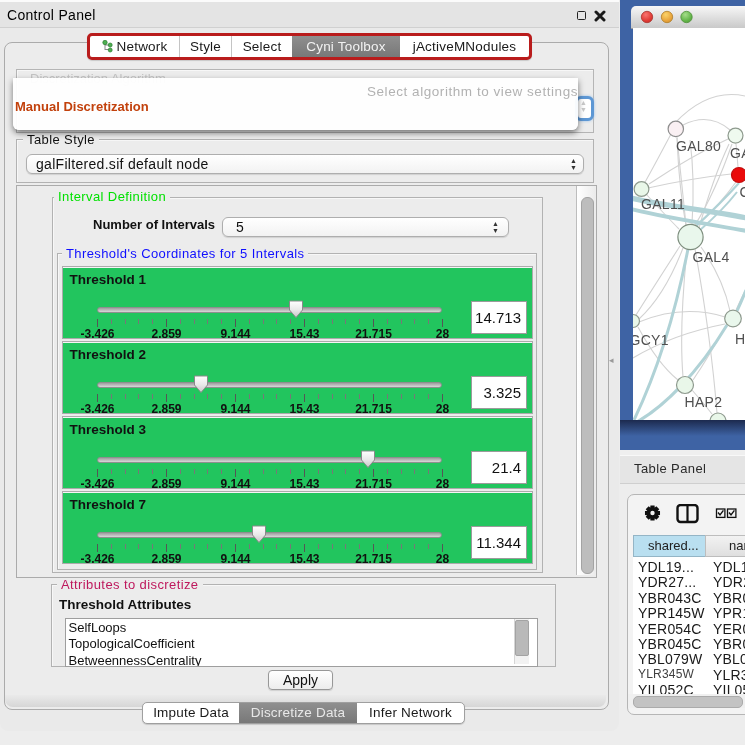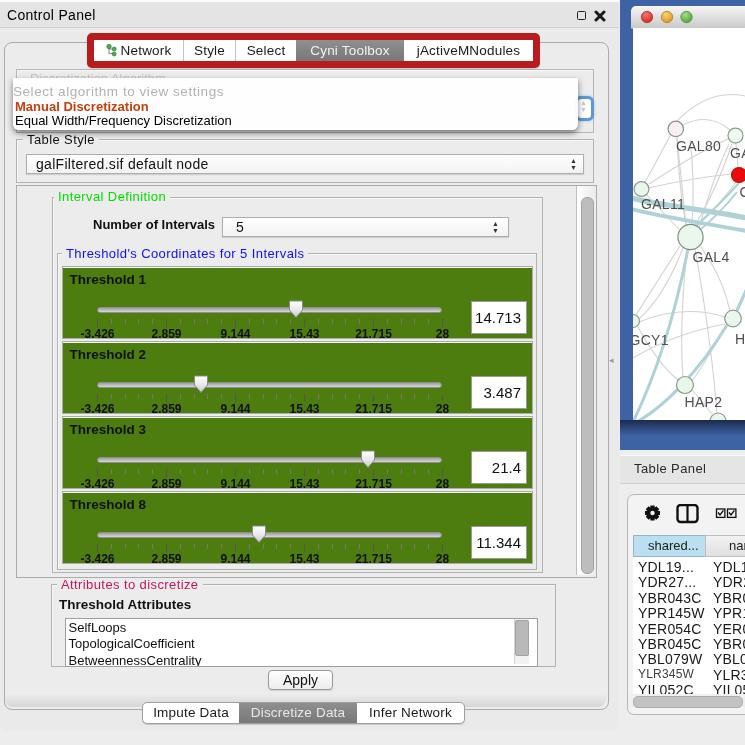--- a/index.html
+++ b/index.html
@@ -1,45 +1,45 @@
 <!DOCTYPE html>
 <html><head><meta charset="utf-8"><style>
 html,body{margin:0;padding:0;}
 body{width:745px;height:745px;position:relative;overflow:hidden;
  font-family:"Liberation Sans",sans-serif;background:#ededed;}
 .a{position:absolute;}
 .gtitle{position:absolute;background:#ececec;padding:0 4px;font-size:13px;letter-spacing:0.4px;line-height:13px;}
-.tpanel{position:absolute;left:62px;width:468.5px;height:71px;background:#4d7c0f;
+.tpanel{position:absolute;left:62px;width:468.5px;height:71px;background:#22c55e;
  border:1px solid #ababab;box-shadow:inset 0 1px 0 #f5f5f5;}
 .tlabel{position:absolute;left:6.5px;top:4.5px;font-size:13.5px;font-weight:bold;color:#111;}
 .track{position:absolute;left:33.5px;top:39.5px;width:343px;height:4px;border:1px solid #8f8f8f;
  border-radius:3px;background:linear-gradient(#9e9e9e,#d8d8d8);}
 .ticks{position:absolute;left:34px;top:52px;width:346px;height:5px;
  background:repeating-linear-gradient(90deg,#777 0,#777 1px,transparent 1px,transparent 13.8px);}
 .majt{position:absolute;top:52px;width:1px;height:8px;background:#555;}
 .slab{position:absolute;top:59.5px;font-size:12px;font-weight:bold;color:#111;transform:translateX(-50%);white-space:nowrap;}
 .tfield{position:absolute;left:408px;top:34px;width:49px;height:31px;background:#fff;
  border:1px solid #9b9b9b;font-size:15px;color:#111;text-align:right;line-height:31px;padding-right:5px;}
 .thumb{position:absolute;top:32.5px;width:16px;height:19px;transform:translateX(-50%);}
 .combo{position:absolute;background:linear-gradient(#ffffff,#f2f2f2);border:1px solid #aeaeae;
- border-radius:0;box-shadow:0 1px 1px rgba(0,0,0,0.12);font-size:13px;color:#111;}
+ border-radius:6px;box-shadow:0 1px 1px rgba(0,0,0,0.12);font-size:13px;color:#111;}
 .arrows{position:absolute;width:9px;color:#333;}
 .seg{display:inline-block;vertical-align:top;text-align:center;font-size:13.5px;letter-spacing:0.2px;color:#1a1a1a;}
 </style></head><body>
 <div class="a" style="left:0;top:0;width:619px;height:731px;background:#eaeaea;border-radius:0 0 8px 8px;"></div>
 <div class="a" style="left:0;top:0;width:619px;height:2px;background:#fbfbfb;"></div>
 <div class="a" style="left:0;top:2px;width:619px;height:25px;background:#e4e4e4;border-bottom:1px solid #d0d0d0;"></div>
 <div class="a" style="left:7px;top:7px;font-size:14px;letter-spacing:0.3px;color:#000;">Control Panel</div>
 <div class="a" style="left:576.5px;top:11px;width:7px;height:7px;border:1.8px solid #222;border-radius:1.5px;background:transparent;"></div>
 <svg class="a" style="left:594px;top:9.5px" width="12" height="12" viewBox="0 0 12 12">
     <path d="M2,2 L10,10 M10,2 L2,10" stroke="#1a1a1a" stroke-width="3" stroke-linecap="round"></path>
   </svg>
 <div class="a" style="left:4px;top:42px;width:603px;height:666px;background:#ececec;border:1px solid #ababab;border-radius:8px;"></div>
 <div class="a" style="left:5px;top:695px;width:601px;height:12px;background:linear-gradient(#eaeaea,#d6d6d6);border-radius:0 0 8px 8px;"></div>
-<div class="a" style="left:87px;top:33px;height:21px;border:7px solid #b91c1c;border-radius:5px;background:#fff;box-shadow:0 1px 1px rgba(0,0,0,0.15);overflow:hidden;white-space:nowrap;"><span class="seg" style="width:89px;line-height:21px;border-right:1px solid #c4c4c4;"><svg width="11" height="13" style="vertical-align:-2px;margin-right:4px" viewBox="0 0 11 13">
+<div class="a" style="left:87px;top:33px;height:21px;border:3px solid #b91c1c;border-radius:5px;background:#fff;box-shadow:0 1px 1px rgba(0,0,0,0.15);overflow:hidden;white-space:nowrap;"><span class="seg" style="width:89px;line-height:21px;border-right:1px solid #c4c4c4;"><svg width="11" height="13" style="vertical-align:-2px;margin-right:4px" viewBox="0 0 11 13">
         <path d="M3 3 L3 10 M3 5 L8 5 M3 9.5 L8 9.5" stroke="#8a8a8a" stroke-width="1" fill="none"></path>
         <circle cx="3" cy="2.5" r="2.2" fill="#4caf50" stroke="#2e7d32" stroke-width="0.7"></circle>
         <circle cx="8.2" cy="5" r="2" fill="#4caf50" stroke="#2e7d32" stroke-width="0.7"></circle>
         <circle cx="8.2" cy="10" r="2" fill="#4caf50" stroke="#2e7d32" stroke-width="0.7"></circle>
       </svg>Network</span><span class="seg" style="width:51px;line-height:21px;border-right:1px solid #c4c4c4;">Style</span><span class="seg" style="width:60px;line-height:21px;">Select</span><span class="seg" style="width:108px;line-height:21px;background:linear-gradient(#8f8f8f,#787878);color:#f2f2f2;">Cyni Toolbox</span><span class="seg" style="width:129px;line-height:21px;">jActiveMNodules</span></div>
 <div class="a" style="left:16px;top:69px;width:576px;height:62px;border:1px solid #b5b5b5;box-shadow:inset 1px 1px 0 #f7f7f7;"></div>
 <div class="a" style="left:30px;top:71px;font-size:13px;color:#c3c3c3;">Discretization Algorithm</div>
 <div class="a" style="left:574.5px;top:95.5px;width:13px;height:19px;background:#fff;border:3px solid #5d97d4;border-radius:6px;box-shadow:0 0 3px #9cc0e8;"></div>
 <div class="a" style="left:579px;top:99px;width:9px;font-size:7px;line-height:7px;color:#c9c9c9;text-align:center;">▲<br>▼</div>
 <div class="a" style="left:16px;top:139px;width:576px;height:42px;border:1px solid #b2b2b2;box-shadow:inset 1px 1px 0 #f7f7f7;"></div>
@@ -102,21 +102,21 @@
     <svg class="thumb" style="left:138.0px" width="16" height="19" viewBox="0 0 16 19">
       <defs>
         <linearGradient id="tg2" x1="0" y1="0" x2="0" y2="1">
           <stop offset="0" stop-color="#ffffff"></stop>
           <stop offset="0.55" stop-color="#e8e8e8"></stop>
           <stop offset="1" stop-color="#c6c6c6"></stop>
         </linearGradient>
       </defs>
       <path d="M1.5,1 L14.5,1 L14.5,10 L8,17.5 L1.5,10 Z" fill="url(#tg2)" stroke="#8a8a8a" stroke-width="1"></path>
     </svg>
-    <div class="tfield">3.487</div>
+    <div class="tfield">3.325</div>
   </div>
 <div class="tpanel" style="top:416px;">
     <div class="tlabel">Threshold 3</div>
     <div class="track"></div>
     <div class="ticks"></div>
     <div class="majt" style="left:34.0px"></div>
     <div class="majt" style="left:103.0px"></div>
     <div class="majt" style="left:172.0px"></div>
     <div class="majt" style="left:241.0px"></div>
     <div class="majt" style="left:310.0px"></div>
@@ -133,21 +133,21 @@
           <stop offset="0" stop-color="#ffffff"></stop>
           <stop offset="0.55" stop-color="#e8e8e8"></stop>
           <stop offset="1" stop-color="#c6c6c6"></stop>
         </linearGradient>
       </defs>
       <path d="M1.5,1 L14.5,1 L14.5,10 L8,17.5 L1.5,10 Z" fill="url(#tg3)" stroke="#8a8a8a" stroke-width="1"></path>
     </svg>
     <div class="tfield">21.4</div>
   </div>
 <div class="tpanel" style="top:491px;">
-    <div class="tlabel">Threshold 8</div>
+    <div class="tlabel">Threshold 7</div>
     <div class="track"></div>
     <div class="ticks"></div>
     <div class="majt" style="left:34.0px"></div>
     <div class="majt" style="left:103.0px"></div>
     <div class="majt" style="left:172.0px"></div>
     <div class="majt" style="left:241.0px"></div>
     <div class="majt" style="left:310.0px"></div>
     <div class="majt" style="left:379.0px"></div>
     <div class="slab" style="left:34.5px">-3.426</div>
     <div class="slab" style="left:103.5px">2.859</div>
@@ -172,23 +172,22 @@
 <div class="a" style="left:59px;top:597px;font-size:13.5px;font-weight:bold;color:#111;">Threshold Attributes</div>
 <div class="a" style="left:65px;top:618px;width:471px;height:47px;background:#fff;border:1px solid #9e9e9e;overflow:hidden;">
     <div style="font-size:13px;color:#111;margin:1px 0 0 2.5px;line-height:16.4px;">SelfLoops<br>TopologicalCoefficient<br>BetweennessCentrality<br></div>
   </div>
 <div class="a" style="left:514px;top:619px;width:14px;height:45px;background:#f2f2f2;border-left:1px solid #d5d5d5;"></div>
 <div class="a" style="left:515px;top:620px;width:12px;height:34px;background:#b9b9b9;border:1px solid #a3a3a3;border-radius:2px;"></div>
 <div class="a" style="left:268px;top:670px;width:63px;height:18px;background:linear-gradient(#ffffff,#ededed);border:1px solid #989898;border-radius:4px;text-align:center;font-size:14px;line-height:18px;color:#111;box-shadow:0 1px 1px rgba(0,0,0,0.12);">Apply</div>
 <div class="a" style="left:142px;top:702px;height:20px;border:1px solid #9f9f9f;border-radius:5px;background:#fff;box-shadow:0 1px 1px rgba(0,0,0,0.15);overflow:hidden;white-space:nowrap;"><span class="seg" style="width:96px;line-height:20px;">Impute Data</span><span class="seg" style="width:118px;line-height:20px;background:linear-gradient(#8f8f8f,#787878);color:#e8e8e8;">Discretize Data</span><span class="seg" style="width:107px;line-height:20px;">Infer Network</span></div>
 <div class="a" style="left:609px;top:355px;font-size:9px;color:#9a9a9a;">◂</div>
 <div class="a" style="left:13px;top:78px;width:565px;height:52px;background:rgba(255,255,255,0.95);border-radius:0 0 6px 6px;box-shadow:0 3px 6px rgba(0,0,0,0.5);z-index:50;">
-    <div style="position:absolute;left:0;width:100%;top:6px;text-align:left;font-size:13.5px;letter-spacing:0.55px;color:#b2b2b2;">Select algorithm to view settings</div>
+    <div style="position:absolute;left:0;width:100%;top:6px;text-align:right;font-size:13.5px;letter-spacing:0.55px;color:#b2b2b2;">Select algorithm to view settings</div>
     <div style="position:absolute;left:2px;top:21px;font-size:13px;font-weight:bold;color:#c2410c;">Manual Discretization</div>
-    <div style="position:absolute;left:2px;top:35px;font-size:13px;color:#000;">Equal Width/Frequency Discretization</div>
   </div>
 <div class="a" style="left:620px;top:0;width:125px;height:450px;background:#3e63a4;"></div>
 <div class="a" style="left:620px;top:420px;width:125px;height:16px;background:linear-gradient(#1c2a4e,#3e63a4);"></div>
 <div class="a" style="left:631px;top:6px;width:114px;height:22px;background:linear-gradient(#f7f7f7,#c9c9c9);border-radius:5px 0 0 0;border-bottom:1px solid #999;">
     <svg width="70" height="22" style="position:absolute;left:9px;top:0">
       <defs>
         <radialGradient id="rl" cx="0.4" cy="0.3" r="0.9">
           <stop offset="0" stop-color="#f97570"></stop>
           <stop offset="0.6" stop-color="#df3a34"></stop>
           <stop offset="1" stop-color="#b92b26"></stop>

